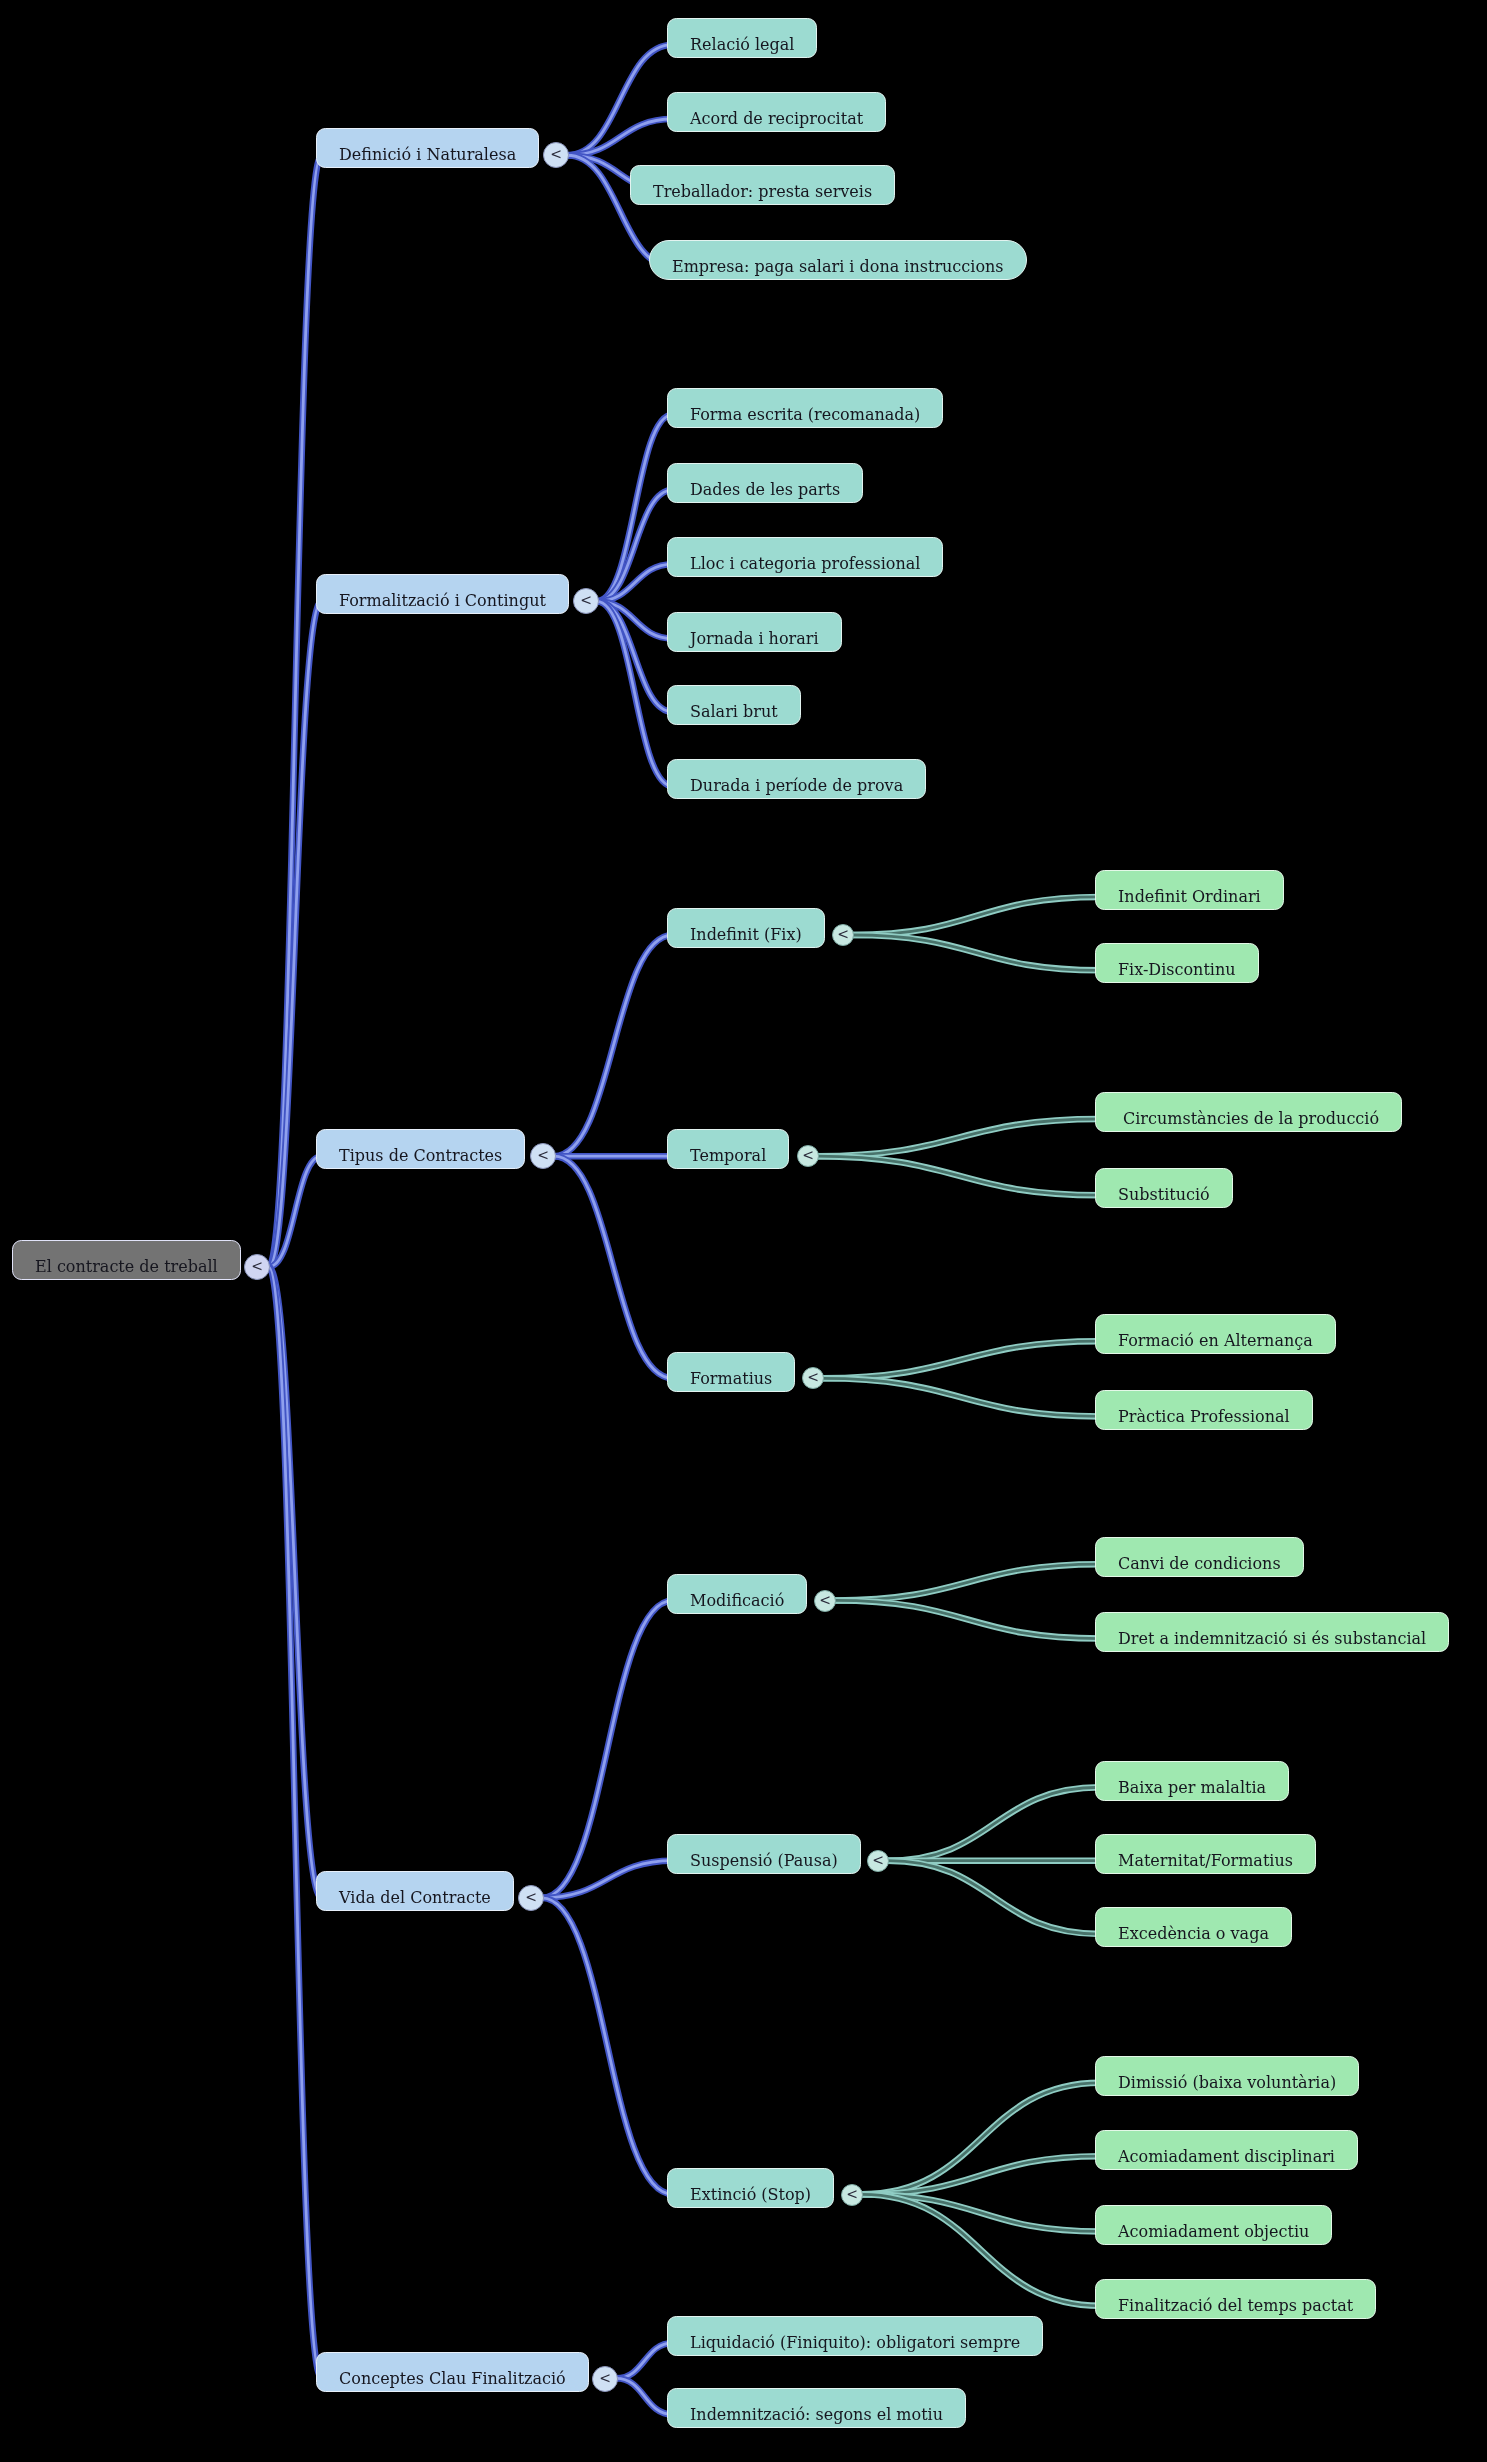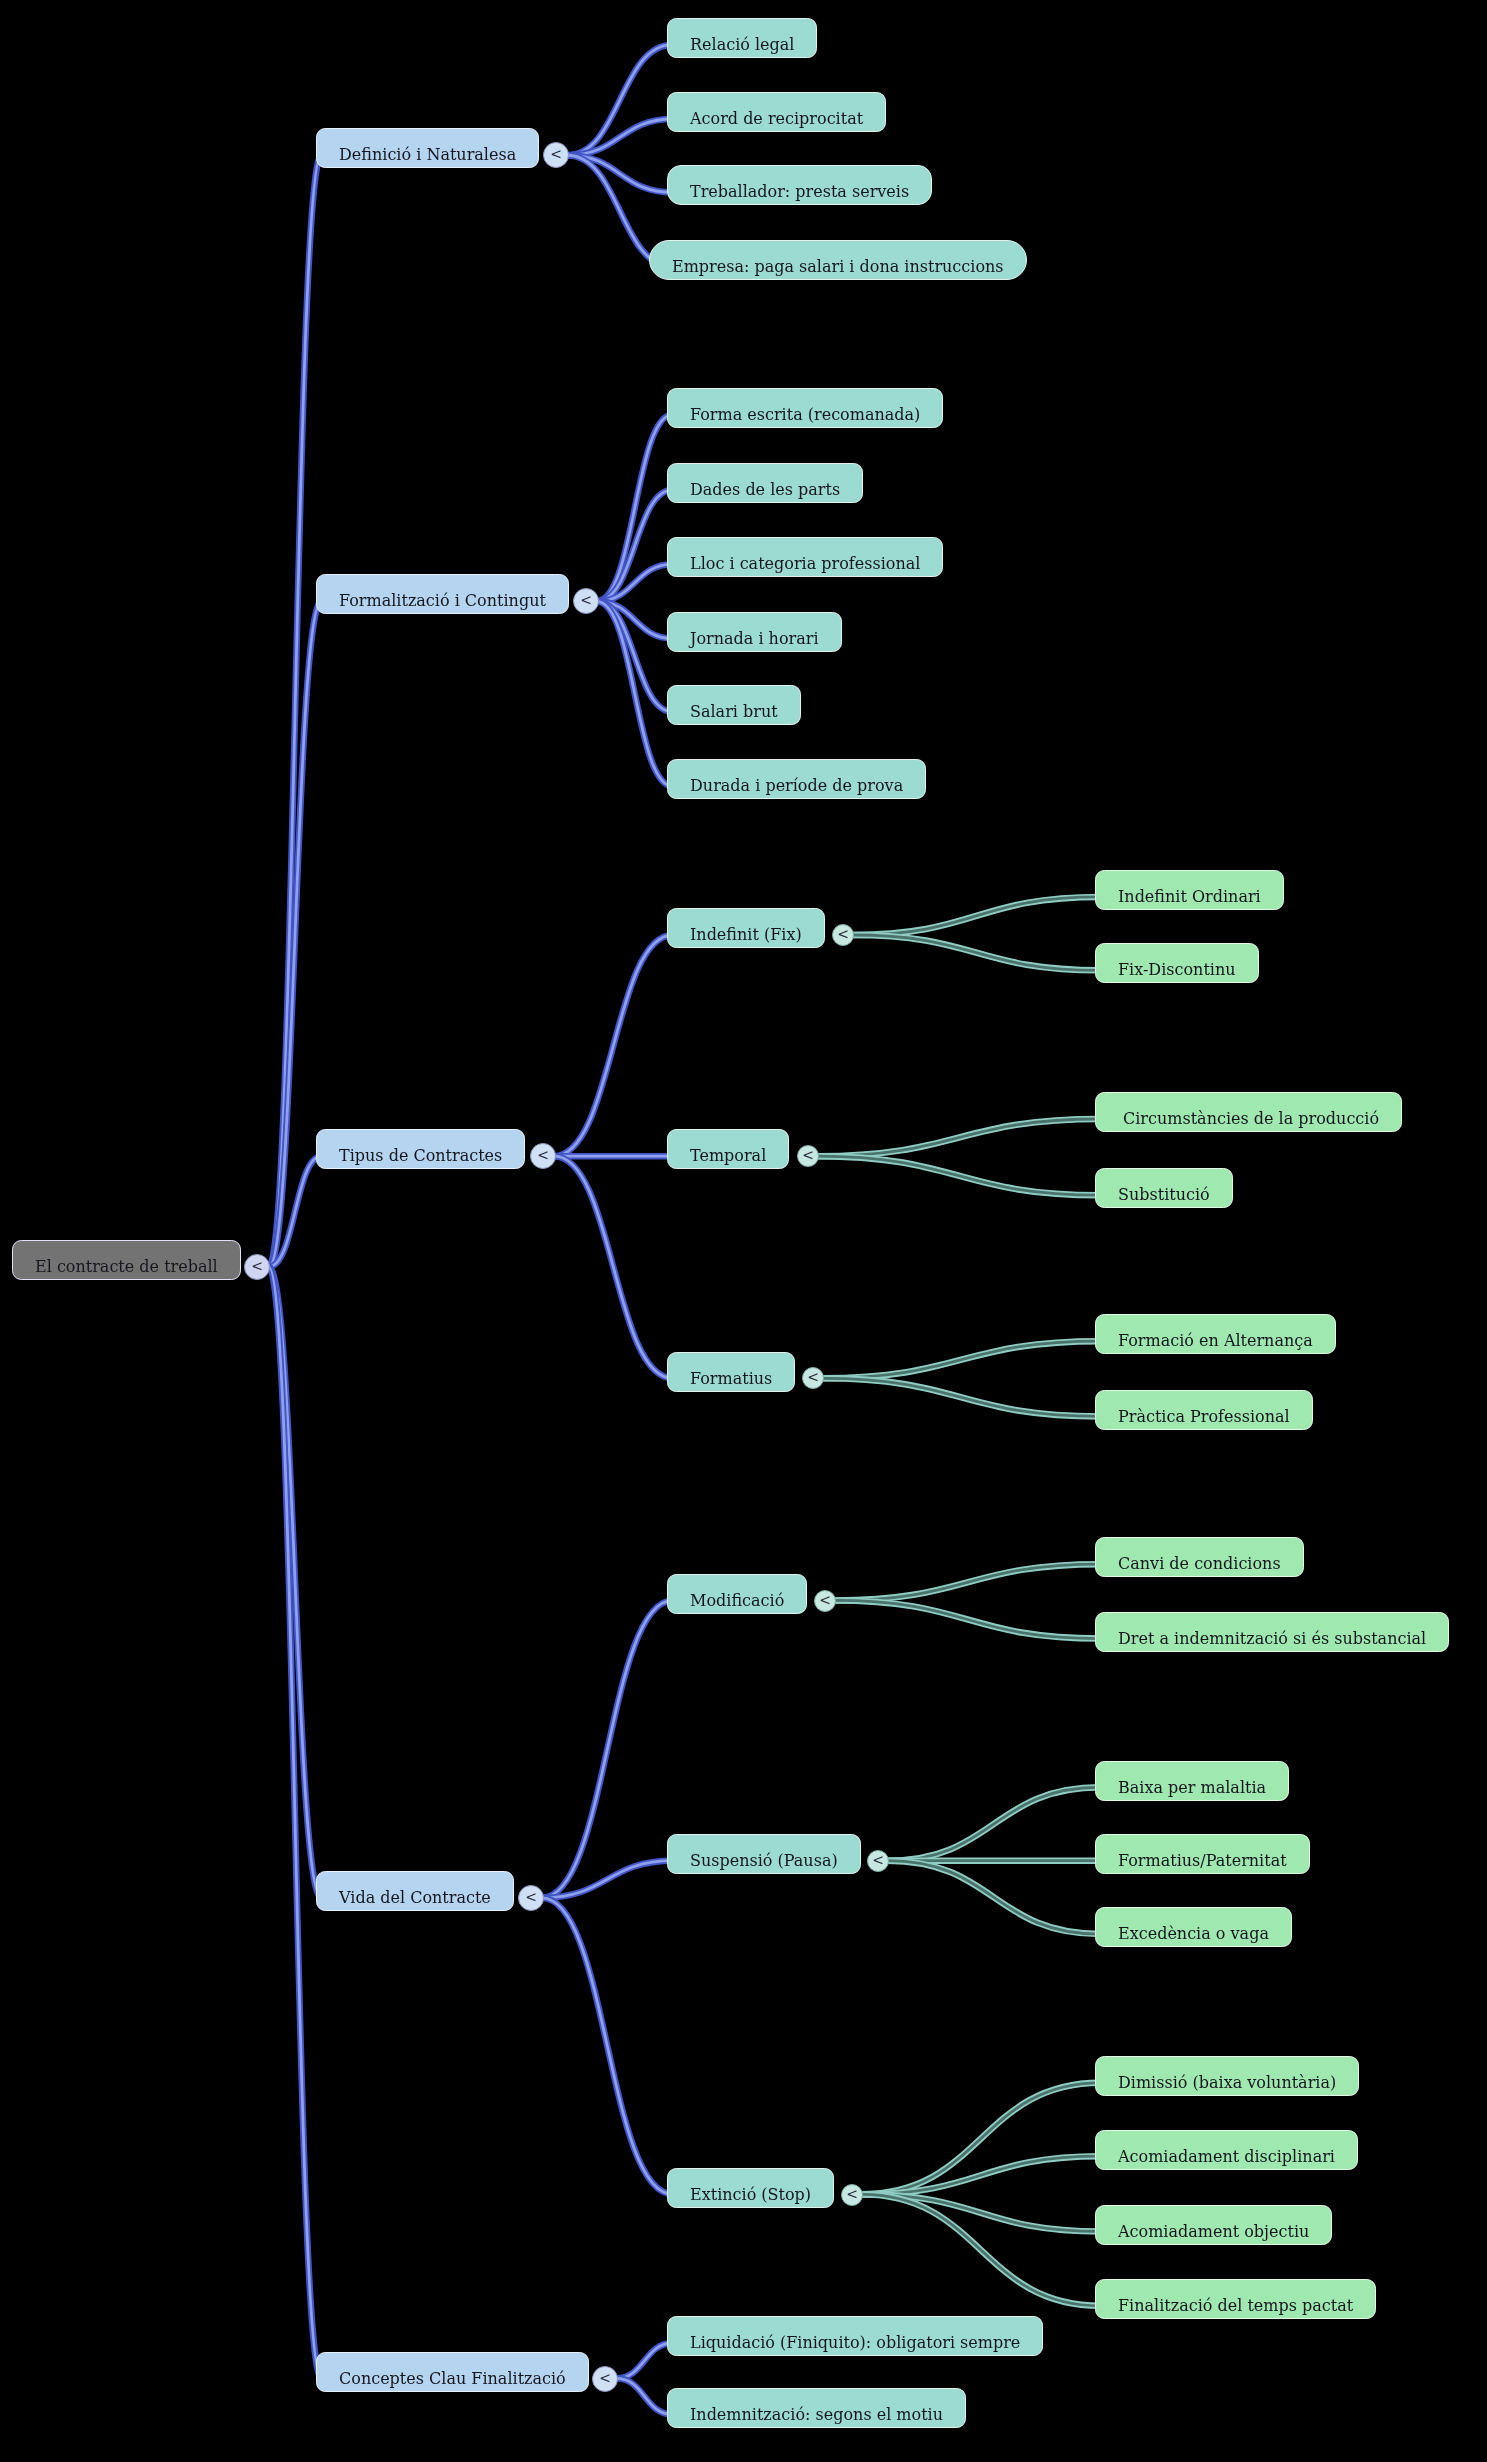--- a/index.html
+++ b/index.html
@@ -110,21 +110,21 @@
       <path d="M663 2559 C 693.5 2559, 693.5 2521, 724 2521" class="edge" stroke="#8fa0ee" stroke-width="3"></path>
       <path d="M663 2559 C 693.5 2559, 693.5 2598, 724 2598" class="edge" stroke="#4255c5" stroke-width="7"></path>
       <path d="M663 2559 C 693.5 2559, 693.5 2598, 724 2598" class="edge" stroke="#8fa0ee" stroke-width="3"></path>
     </svg>
 <div class="node lvl0" style="left: 12px; top: 1240px;">El contracte de treball</div>
     <div class="toggle tgl-big t0" style="left: 244px; top: 1254px;">&lt;</div>
     <div class="node lvl1" style="left: 316px; top: 128px;">Definició i Naturalesa</div>
     <div class="toggle tgl-big t1" style="left: 543px; top: 142px;">&lt;</div>
     <div class="node lvl2" style="left: 667px; top: 17.7px;">Relació legal</div>
     <div class="node lvl2" style="left: 667px; top: 92px;">Acord de reciprocitat</div>
-    <div class="node lvl2" style="left: 667px; top: 165px; border-radius: 14px;">Treballador: presta serveis</div>
+    <div class="node lvl2" style="left: 630px; top: 165px;">Treballador: presta serveis</div>
     <div class="node lvl2" style="left: 649px; top: 240px; border-radius: 23px;">Empresa: paga salari i dona instruccions</div>
     <div class="node lvl1" style="left: 316px; top: 574px;">Formalització i Contingut</div>
     <div class="toggle tgl-big t1" style="left: 573px; top: 588px;">&lt;</div>
     <div class="node lvl2" style="left: 667px; top: 388px;">Forma escrita (recomanada)</div>
     <div class="node lvl2" style="left: 667px; top: 463px;">Dades de les parts</div>
     <div class="node lvl2" style="left: 667px; top: 537px;">Lloc i categoria professional</div>
     <div class="node lvl2" style="left: 667px; top: 612px;">Jornada i horari</div>
     <div class="node lvl2" style="left: 667px; top: 685px;">Salari brut</div>
     <div class="node lvl2" style="left: 667px; top: 759px;">Durada i període de prova</div>
     <div class="node lvl1" style="left: 316px; top: 1129px;">Tipus de Contractes</div>
@@ -143,21 +143,21 @@
     <div class="node lvl3" style="left: 1095px; top: 1390px; text-align: center;">Pràctica Professional</div>
     <div class="node lvl1" style="left: 316px; top: 1871px;">Vida del Contracte</div>
     <div class="toggle tgl-big t1" style="left: 518px; top: 1885px;">&lt;</div>
     <div class="node lvl2" style="left: 667px; top: 1574px;">Modificació</div>
     <div class="toggle tgl-sml t2" style="left: 814px; top: 1590px;">&lt;</div>
     <div class="node lvl3" style="left: 1095px; top: 1537px;">Canvi de condicions</div>
     <div class="node lvl3" style="left: 1095px; top: 1612px;">Dret a indemnització si és substancial</div>
     <div class="node lvl2" style="left: 667px; top: 1834px;">Suspensió (Pausa)</div>
     <div class="toggle tgl-sml t2" style="left: 867px; top: 1850px;">&lt;</div>
     <div class="node lvl3" style="left: 1095px; top: 1761px;">Baixa per malaltia</div>
-    <div class="node lvl3" style="left: 1095px; top: 1834px;">Formatius/Paternitat</div>
+    <div class="node lvl3" style="left: 1095px; top: 1834px;">Maternitat/Formatius</div>
     <div class="node lvl3" style="left: 1095px; top: 1907px;">Excedència o vaga</div>
     <div class="node lvl2" style="left: 667px; top: 2168px;">Extinció (Stop)</div>
     <div class="toggle tgl-sml t2" style="left: 841px; top: 2184px;">&lt;</div>
     <div class="node lvl3" style="left: 1095px; top: 2056px;">Dimissió (baixa voluntària)</div>
     <div class="node lvl3" style="left: 1095px; top: 2130px; text-align: center;">Acomiadament disciplinari</div>
     <div class="node lvl3" style="left: 1095px; top: 2205px;">Acomiadament objectiu</div>
     <div class="node lvl3" style="left: 1095px; top: 2279px;">Finalització del temps pactat</div>
     <div class="node lvl1" style="left: 316px; top: 2352px;">Conceptes Clau Finalització</div>
     <div class="toggle tgl-big t1" style="left: 592px; top: 2366px;">&lt;</div>
     <div class="node lvl2" style="left: 667px; top: 2316px;">Liquidació (Finiquito): obligatori sempre</div>

